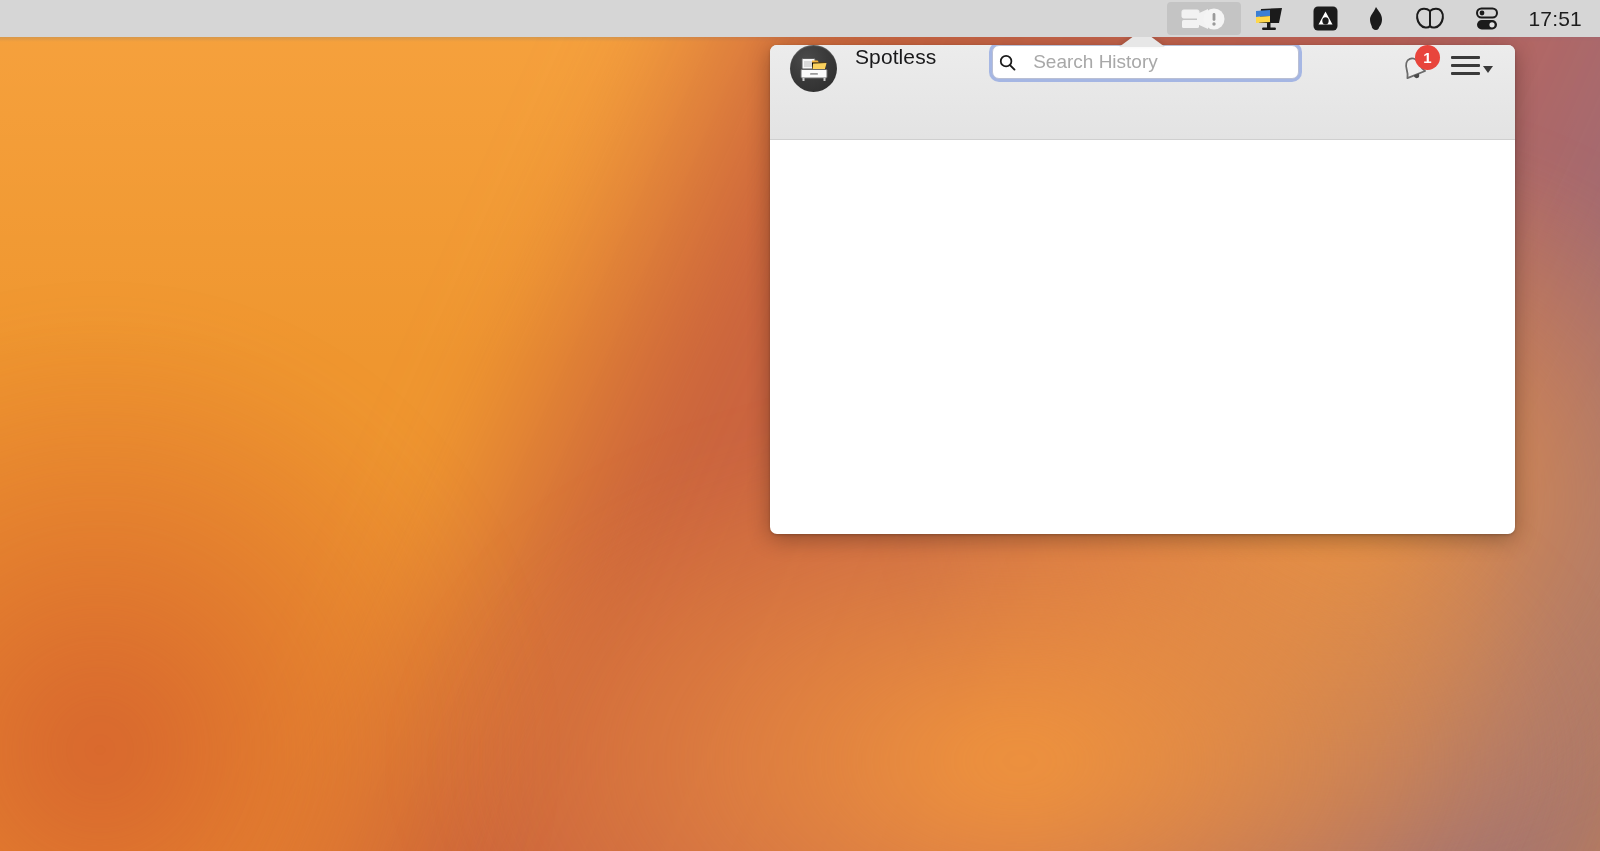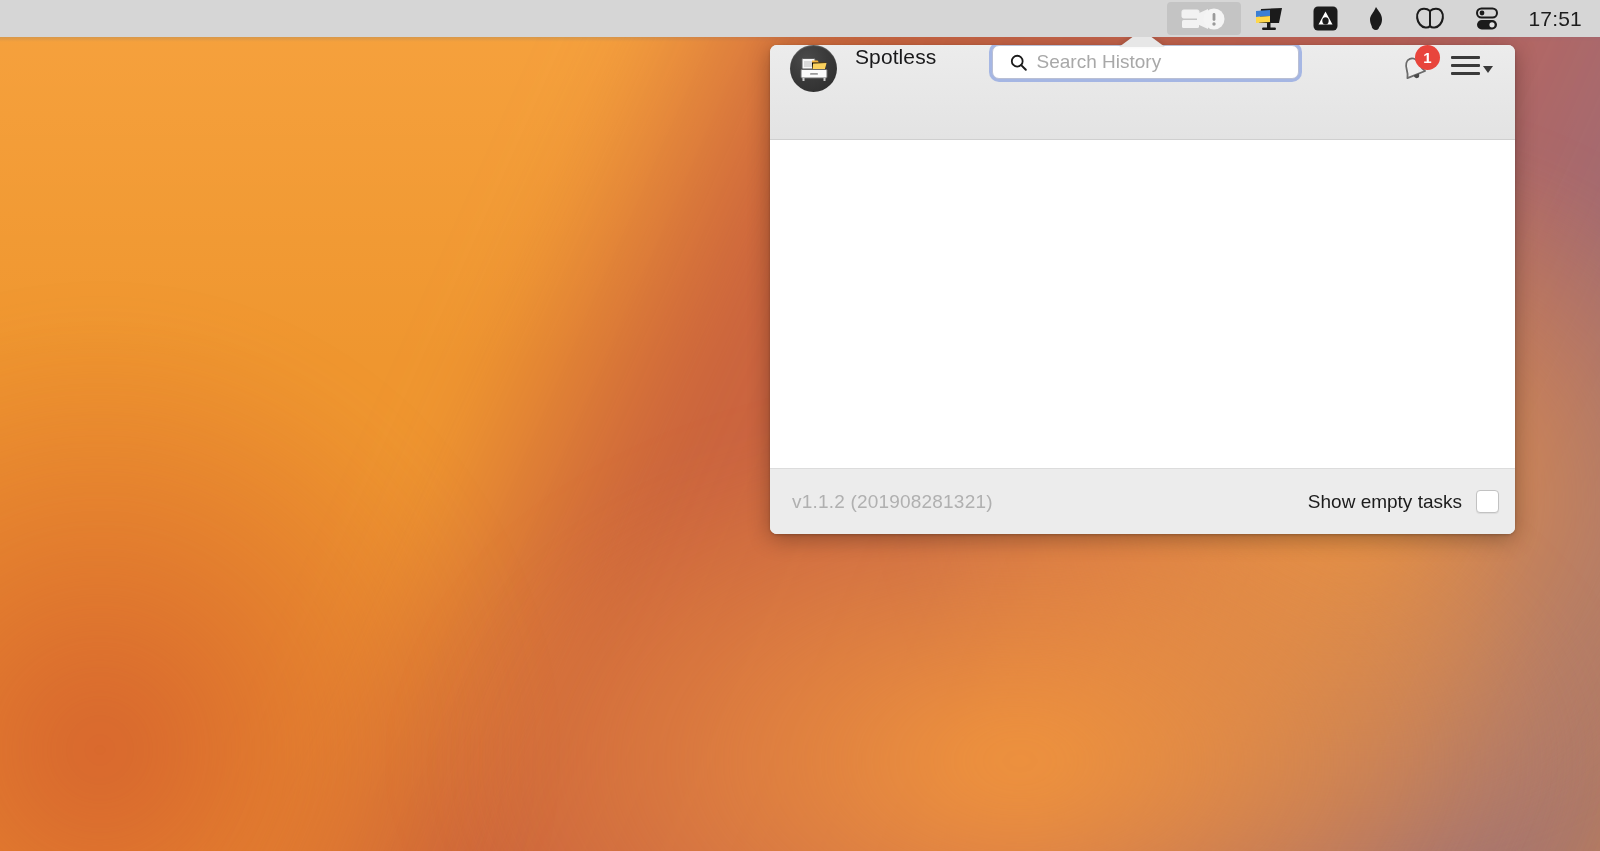--- a/index.html
+++ b/index.html
@@ -125,21 +125,22 @@
 
   .search-wrap {
     margin-left:56px;
     width:307px; height:34px;
     flex:0 0 auto;
     border-radius:7px;
     background:#ffffff;
     border:1px solid #b9bfd4;
     box-shadow:0 0 0 3px rgba(110,140,222,0.55);
     display:flex; align-items:center;
-    padding:0 17px;
+    padding:0 6px;
+    gap:8px;
   }
   .search-input {
     border:none; outline:none; background:transparent;
     font-family:"Liberation Sans", sans-serif;
     font-size:19px; color:#1c1c1c;
     margin-left:9px; width:100%;
   }
   .search-input::placeholder { color:#a8a8a8; }
 
   .header-right {
@@ -309,21 +310,14 @@
             <span></span>
         </div>
         <div class="ham-caret"></div>
       </div>
 
     </div>
   </div>
 
   <div id="pop-body"></div>
 
-  <div id="pop-footer">
-    <div class="version-text">v1.1.2 (201908281321)</div>
-    <div class="footer-right">
-      <div class="empty-label">Show empty tasks</div>
-      <div class="checkbox"></div>
-    </div>
-  </div>
 
 </div>
 
 </body></html>

